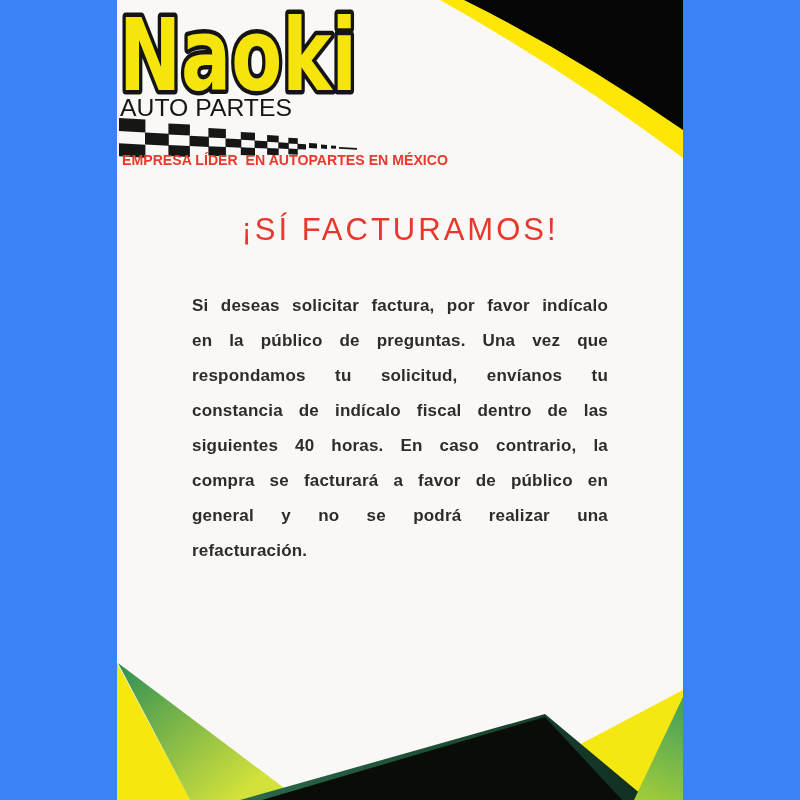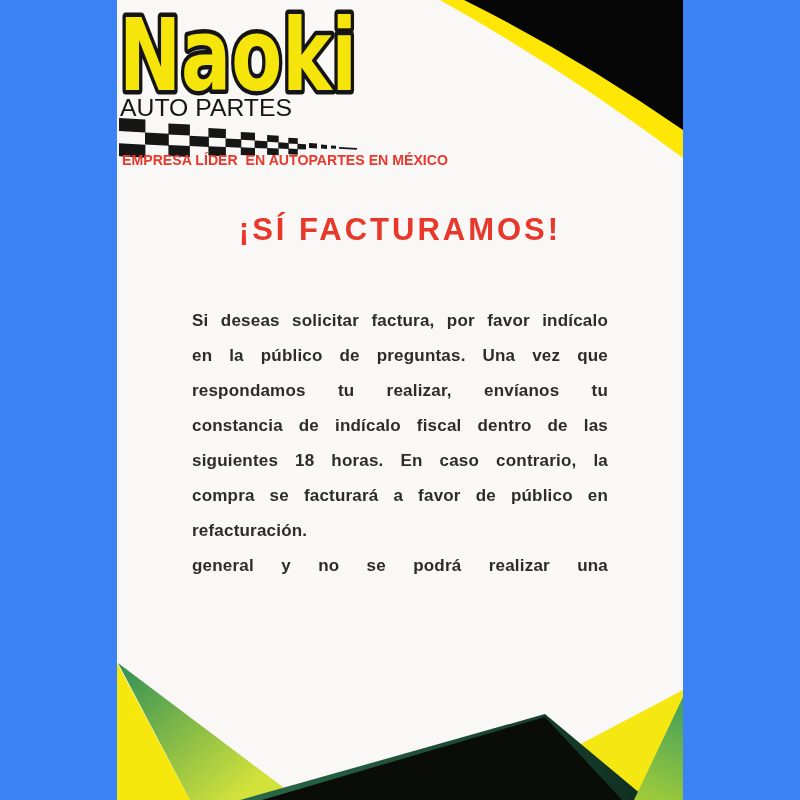--- a/index.html
+++ b/index.html
@@ -2,22 +2,22 @@
 <html><head>
 <meta charset="utf-8">
 <style>
   html,body{margin:0;padding:0;background:#ffffff;}
   .canvas{position:relative;width:800px;height:800px;background:#3b82f6;overflow:hidden;
           font-family:"Liberation Sans",sans-serif;}
   .page{position:absolute;left:117px;top:0;width:566px;height:800px;background:#f9f8f6;}
   .deco{position:absolute;left:0;top:0;width:566px;height:800px;pointer-events:none;}
   .logo-svg{position:absolute;left:0;top:0;width:566px;height:178px;}
   .heading{position:absolute;top:212px;left:0;width:566px;text-align:center;
-           font-weight:bold;font-size:31px;letter-spacing:3px;color:#e8382c;}
-  .bodytext{position:absolute;top:303px;left:75px;width:416px;
+           font-weight:normal;font-size:31px;letter-spacing:3px;color:#e8382c;}
+  .bodytext{position:absolute;top:288px;left:75px;width:416px;
             font-size:17px;font-weight:bold;color:#2f2b2c;letter-spacing:0.2px;}
   .jline{line-height:35px;text-align:justify;text-align-last:justify;white-space:normal;}
   .jline.last{text-align-last:left;}
 </style>
 </head>
 <body>
 
 <div class="canvas">
   <div class="page">
 
@@ -82,22 +82,22 @@
           <rect x="220" y="15.5" width="18" height="1.8"></rect>
         </g>
       </g>
       <text x="5" y="165" font-family="Liberation Sans, sans-serif" font-size="14.6" font-weight="bold" fill="#e8392d" textLength="326" lengthAdjust="spacingAndGlyphs">EMPRESA LÍDER &nbsp;EN AUTOPARTES EN MÉXICO</text>
     </svg>
 
     <div class="heading">¡SÍ FACTURAMOS!</div>
     <div class="bodytext">
         <div class="jline">Si deseas solicitar factura, por favor indícalo</div>
         <div class="jline">en la público de preguntas. Una vez que</div>
-        <div class="jline">respondamos tu realizar, envíanos tu</div>
+        <div class="jline">respondamos tu solicitud, envíanos tu</div>
         <div class="jline">constancia de indícalo fiscal dentro de las</div>
-        <div class="jline">siguientes 18 horas. En caso contrario, la</div>
+        <div class="jline">siguientes 40 horas. En caso contrario, la</div>
         <div class="jline">compra se facturará a favor de público en</div>
+        <div class="jline">general y no se podrá realizar una</div>
         <div class="jline last">refacturación.</div>
-        <div class="jline">general y no se podrá realizar una</div>
       </div>
 
   </div>
 </div>
 
 </body></html>

